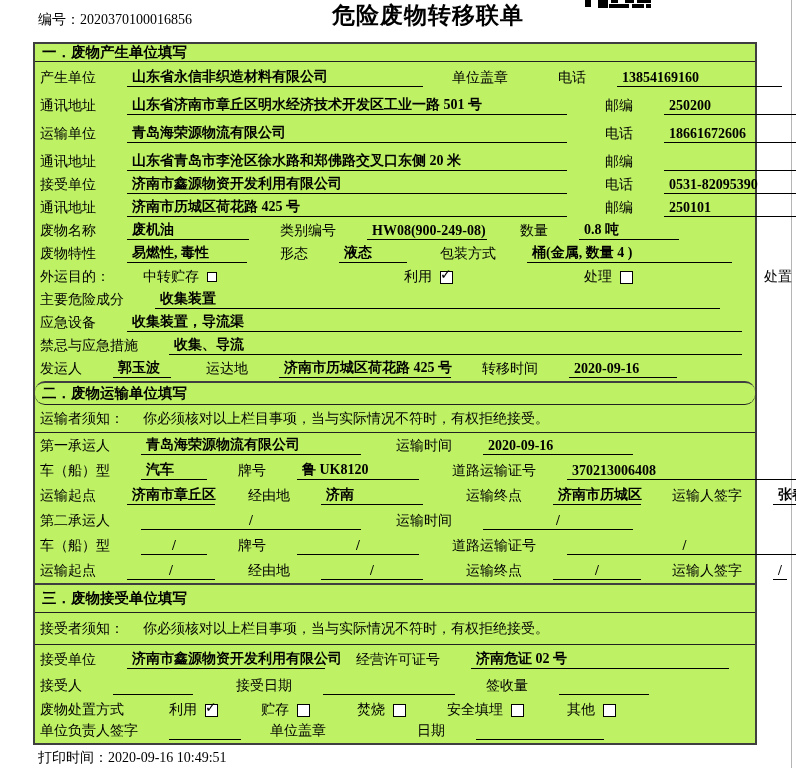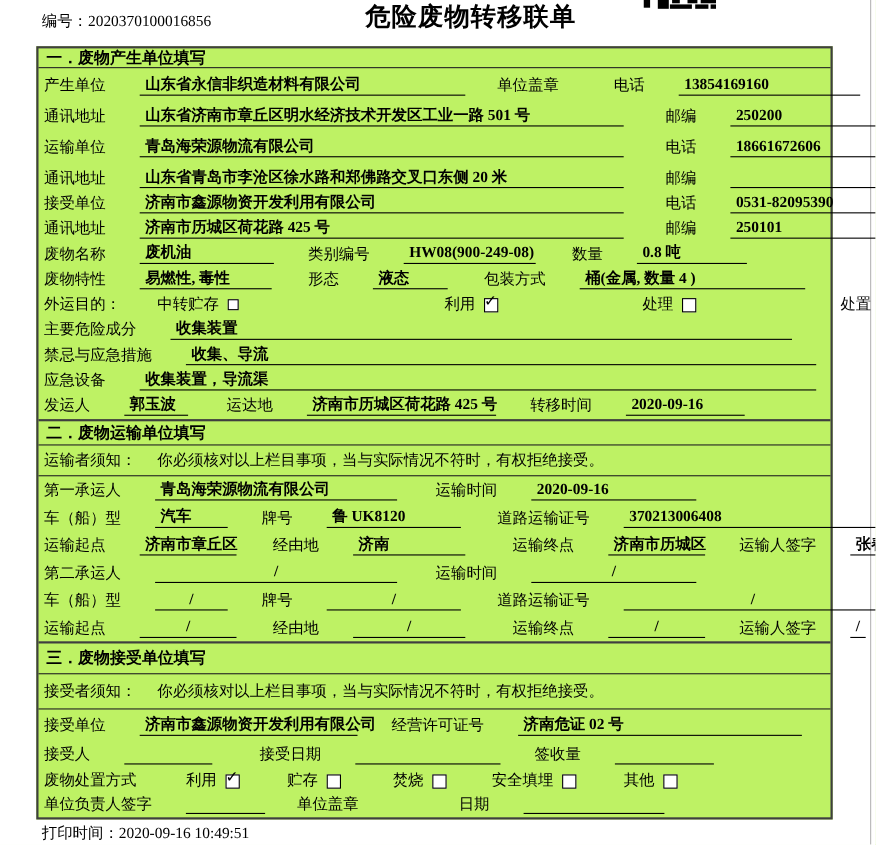--- a/index.html
+++ b/index.html
@@ -7,21 +7,21 @@
         font-family:"Liberation Serif","DejaVu Serif",serif;font-size:14px;color:#000;}
   .hei{font-family:"Liberation Sans","DejaVu Sans",sans-serif;font-weight:bold;}
   .serial{position:absolute;left:38px;top:11px;white-space:nowrap;}
   .title{position:absolute;left:332px;top:0px;font-size:23px;letter-spacing:1px;white-space:nowrap;}
   .qr{position:absolute;left:585px;top:0;}
   .qr rect{fill:#000;}
   .edge-line{position:absolute;left:791px;top:0;width:1px;height:768px;background:#b5b5b5;}
   .form{position:absolute;left:33px;top:42px;width:724px;height:703px;border:2px solid #3f3f3f;box-sizing:border-box;background:#bef264;}
   .sec-h{box-sizing:border-box;display:flex;align-items:center;padding-left:7px;font-size:14.5px;}
   .sec-h.s1{height:18px;border-bottom:1.5px solid #222;}
-  .sec-h.s2{height:24px;border-top:2px solid #3f3f3f;border-bottom:1.5px solid #222;}
+  .sec-h.s2{height:24px;border-top:2px solid #3f3f3f;border-bottom:1.5px solid #222;border-radius:10px;}
   .sec-h.s3{height:30px;border-top:2px solid #3f3f3f;border-bottom:1.5px solid #222;}
   .row{display:flex;align-items:flex-end;box-sizing:border-box;padding:0 3px 3px 5px;gap:19px;}
   .notice{align-items:center;border-bottom:1.5px solid #222;padding-bottom:0;}
   .h28{height:28px}.h23{height:23px}.h25{height:25px}.h27{height:27px}
   .h26{height:26px}.h24{height:24px}.h21{height:21px}.h28n{height:28px}.h32n{height:32px}
   .lbl{white-space:nowrap;margin-right:12px;flex:none;}
   .u{border-bottom:1.5px solid #000;white-space:nowrap;padding:0 5px;box-sizing:border-box;flex:none;min-height:17px;font-weight:bold;}
   .fill{flex:1;}
   .rt{width:165px;}
   .ctr{text-align:center;}
@@ -145,27 +145,27 @@
         <span class="cb" data-checked="false"></span>
       </span>
     </div>
 
     <div class="row h23">
       <span class="lbl">主要危险成分</span>
       <span class="u fill" style="margin-right:32px">收集装置</span>
     </div>
 
     <div class="row h23">
+      <span class="lbl">应急设备</span>
+      <span class="u fill" style="margin-right:10px">收集装置，导流渠</span>
+    </div>
+
+    <div class="row h23">
       <span class="lbl">禁忌与应急措施</span>
       <span class="u fill" style="margin-right:10px">收集、导流</span>
-    </div>
-
-    <div class="row h23">
-      <span class="lbl">应急设备</span>
-      <span class="u fill" style="margin-right:10px">收集装置，导流渠</span>
     </div>
 
     <div class="row h23">
       <span class="lbl">发运人</span>
       <span class="u" style="width:58px">郭玉波</span>
       <span class="lbl" style="margin-left:16px">运达地</span>
       <span class="u" style="width:172px">济南市历城区荷花路 425 号</span>
       <span class="lbl" style="margin-left:12px">转移时间</span>
       <span class="u" style="width:108px">2020-09-16</span>
     </div>

